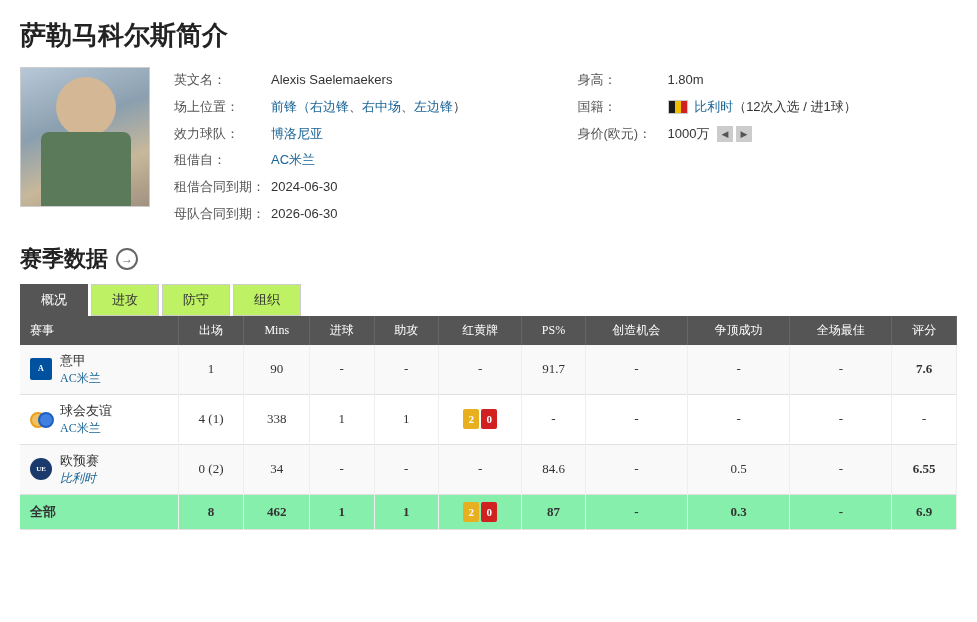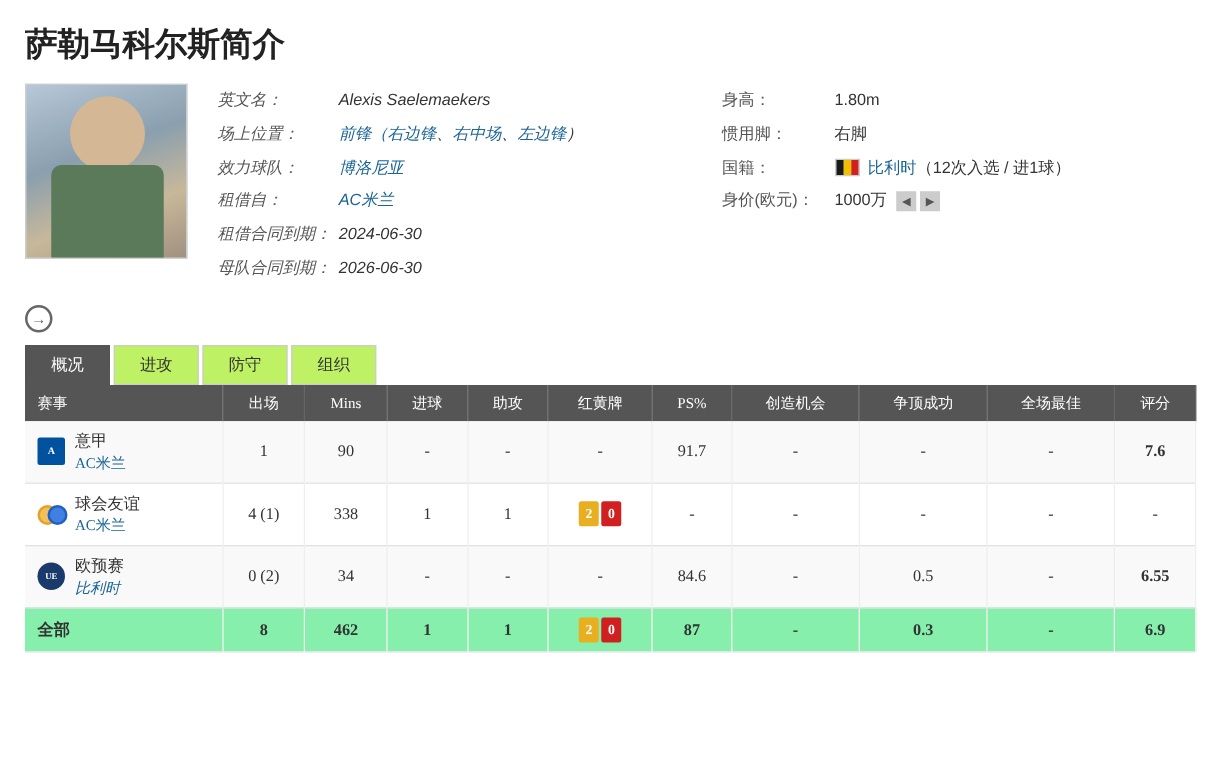--- a/index.html
+++ b/index.html
@@ -65,21 +65,20 @@
       top: 65px;
       left: 20px;
       width: 90px;
       height: 80px;
       background: #5a7a5a;
       border-radius: 8px 8px 0 0;
     }
 
     .profile-left {
       flex: 1;
-      font-style: italic;
     }
 
     .profile-right {
       flex: 1;
     }
 
     .info-table {
       border-collapse: collapse;
       width: 100%;
     }
@@ -430,24 +429,20 @@
       </tbody>
         </table>
     </div>
 
     <div class="profile-right">
       <table class="info-table">
         <tbody>
         <tr>
           <td class="info-label">身高：</td>
           <td class="info-value">1.80m</td>
-        </tr>
-        <tr>
-          <td class="info-label">惯用脚：</td>
-          <td class="info-value">右脚</td>
         </tr>
         <tr>
           <td class="info-label">国籍：</td>
           <td class="info-value">
             <span class="flag-be">
               <span class="flag-be-stripe" style="background:#1a1a1a;"></span>
               <span class="flag-be-stripe" style="background:#f0c000;"></span>
               <span class="flag-be-stripe" style="background:#d02020;"></span>
             </span>
             <a class="link-blue">比利时</a>（12次入选 / 进1球）
@@ -464,20 +459,21 @@
           </td>
         </tr>
       </tbody>
         </table>
     </div>
   </div>
 </div>
 
 <div class="season-section">
   <div class="section-title-row">
+    <h2 class="section-title">赛季数据</h2>
     <div class="arrow-circle"></div>
   </div>
 
   <div class="tabs-row">
     <div class="tab-item active">概况</div>
     <div class="tab-item">进攻</div>
     <div class="tab-item">防守</div>
     <div class="tab-item">组织</div>
   </div>
 

